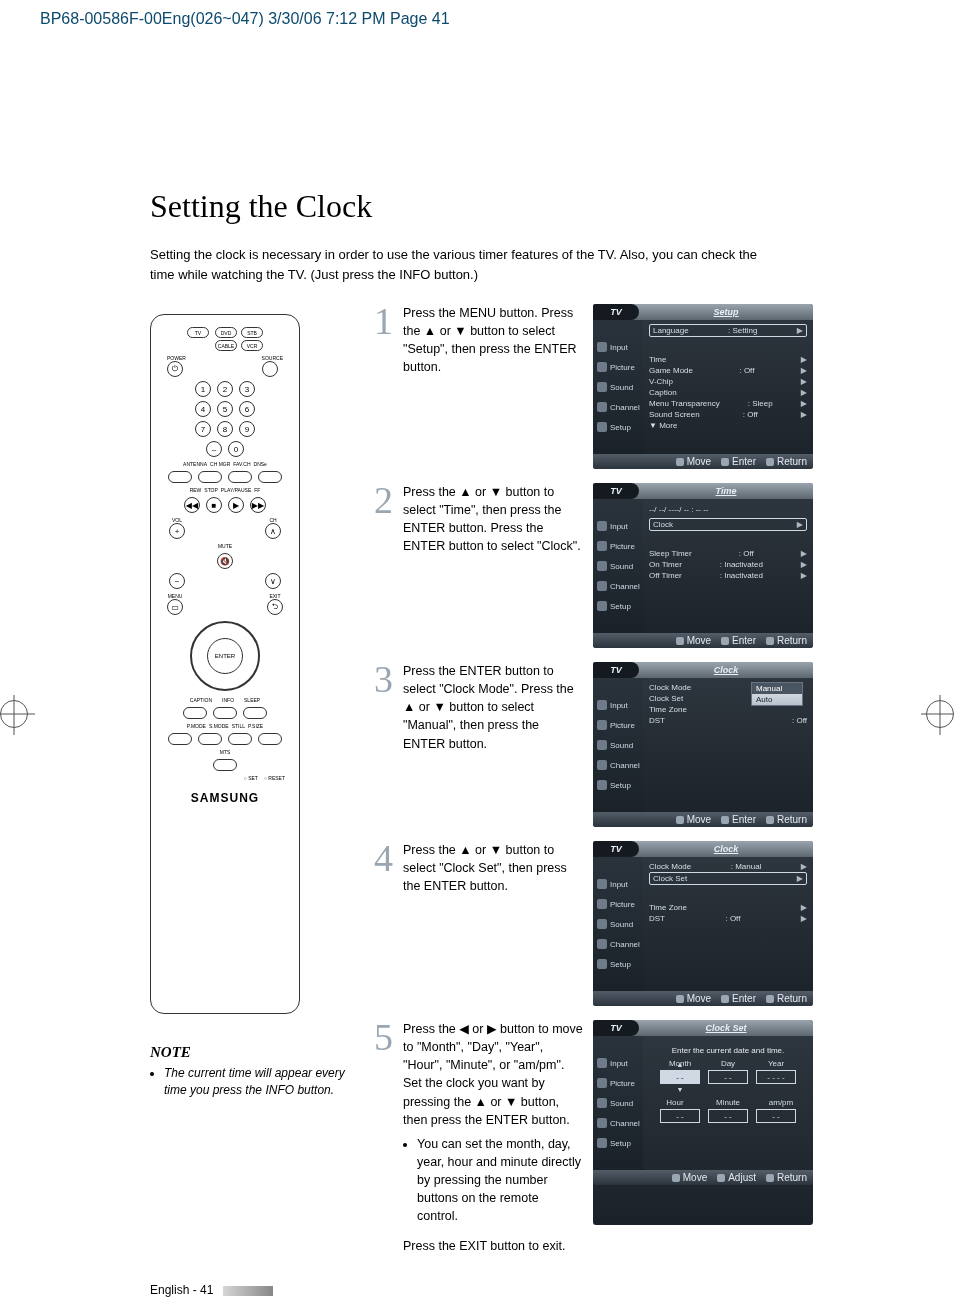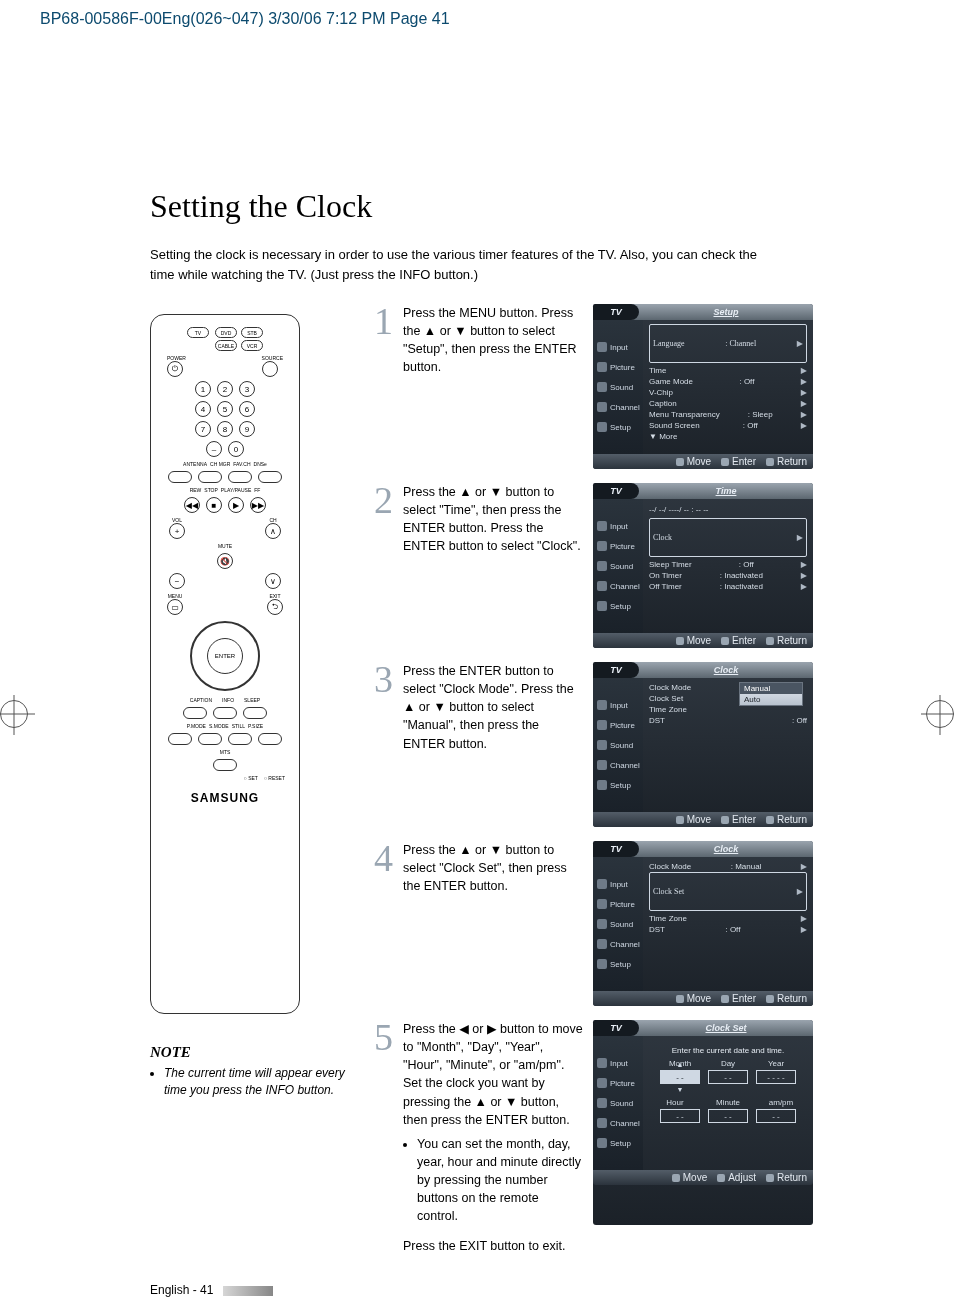--- a/index.html
+++ b/index.html
@@ -157,26 +157,26 @@
   .osd-tab::before {
     content:""; width:10px; height:10px; border-radius:2px;
     background:#6f7b88; display:inline-block; flex-shrink:0;
   }
   .osd-panel {
     flex:1; padding:4px 6px 0 6px; font-size:8px; color:#d5dde6;
     min-height: 95px;
   }
   .menu-row { display:flex; justify-content:space-between; padding:1px 0; position:relative; }
   .menu-row .arrow { color:#aeb8c4; }
-  .menu-row.boxed { border:1px solid #cfd8e3; border-radius:2px; padding:14px 3px; margin-bottom:2px;font-family:Liberation Serif, serif; }
+  .menu-row.boxed { border:1px solid #cfd8e3; border-radius:2px; padding:1px 3px; margin-bottom:17px; }
   .dropdown {
     position:absolute; right:4px; top:0;
     background:linear-gradient(#e6ebf1,#b9c3cf);
     border:1px solid #6a7480; color:#1b2128;
-    width:64px; font-size:8px; z-index:2;
+    width:52px; font-size:8px; z-index:2;
   }
   .dropdown div { padding:1px 4px; }
   .dropdown .sel { background:#4a5562; color:#fff; }
   .osd-foot {
     background:linear-gradient(#535d68,#2b333c);
     display:flex; justify-content:flex-end; gap:10px;
     padding:2px 6px; font-size:10px; color:#e3e9f0;
     border-radius:0 0 3px 3px;
   }
   .osd-foot span::before { content:""; display:inline-block; width:8px; height:8px; background:#9aa6b2; border-radius:2px; margin-right:3px; vertical-align:-1px; }
@@ -387,21 +387,21 @@
               <div class="osd-tabs">
                 <div class="osd-tab">Input</div>
                 <div class="osd-tab">Picture</div>
                 <div class="osd-tab">Sound</div>
                 <div class="osd-tab">Channel</div>
                 <div class="osd-tab">Setup</div>
               </div>
               <div class="osd-panel">
                 <div class="menu-row boxed">
                   <span>Language</span>
-                  <span>: Channel</span>
+                  <span>: Setting</span>
                   <span class="arrow">▶</span>
                 </div>
                 <div class="menu-row">
                   <span>Time</span>
                   <span class="arrow">▶</span>
                 </div>
                 <div class="menu-row">
                   <span>Game Mode</span>
                   <span>: Off</span>
                   <span class="arrow">▶</span>

